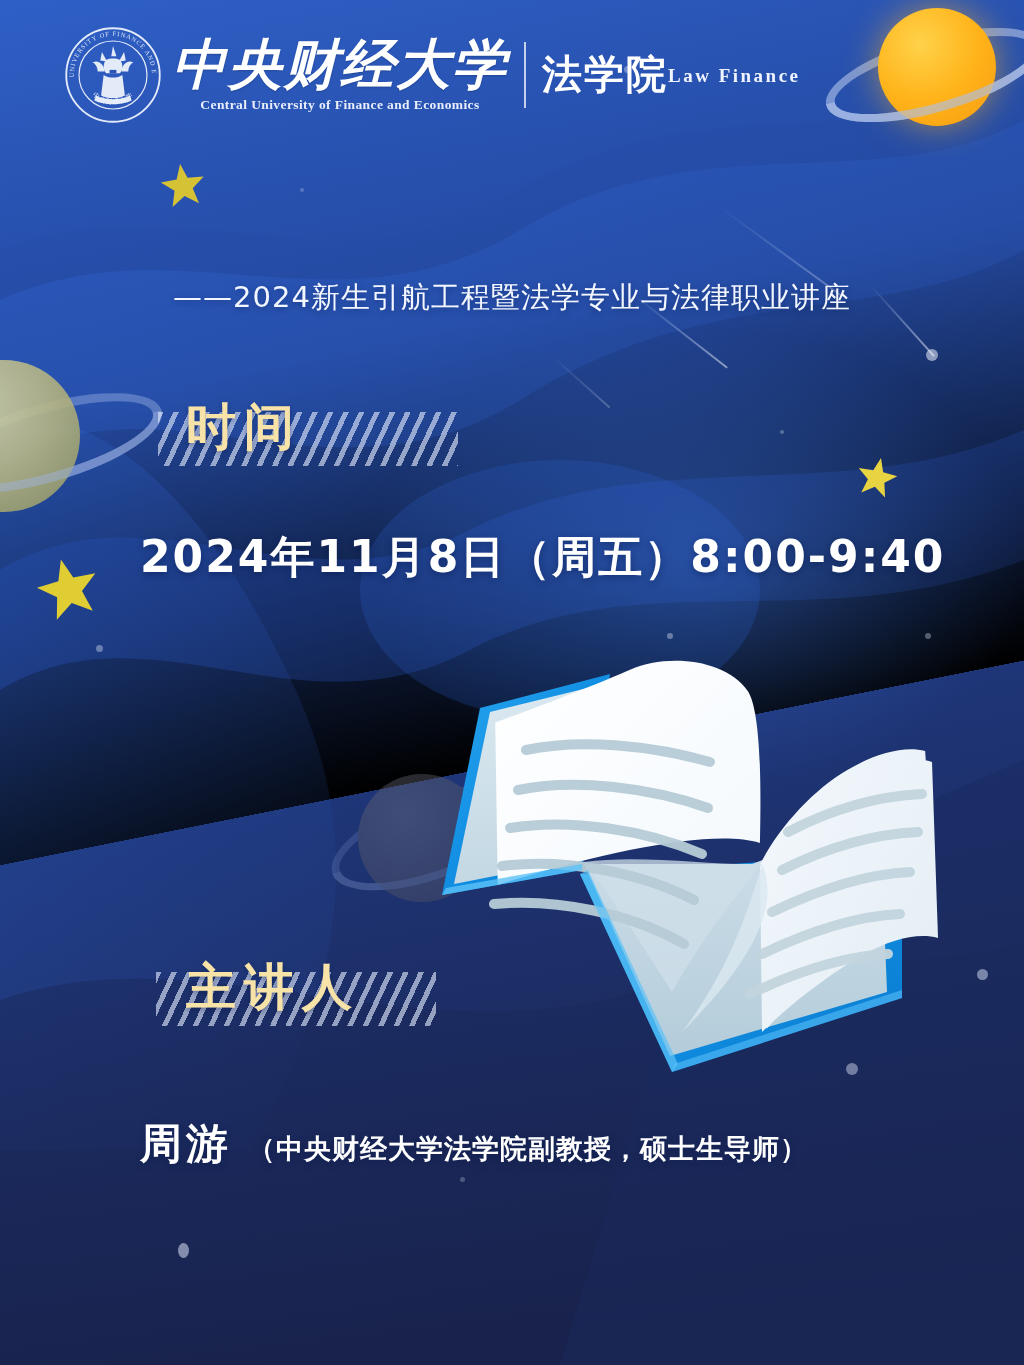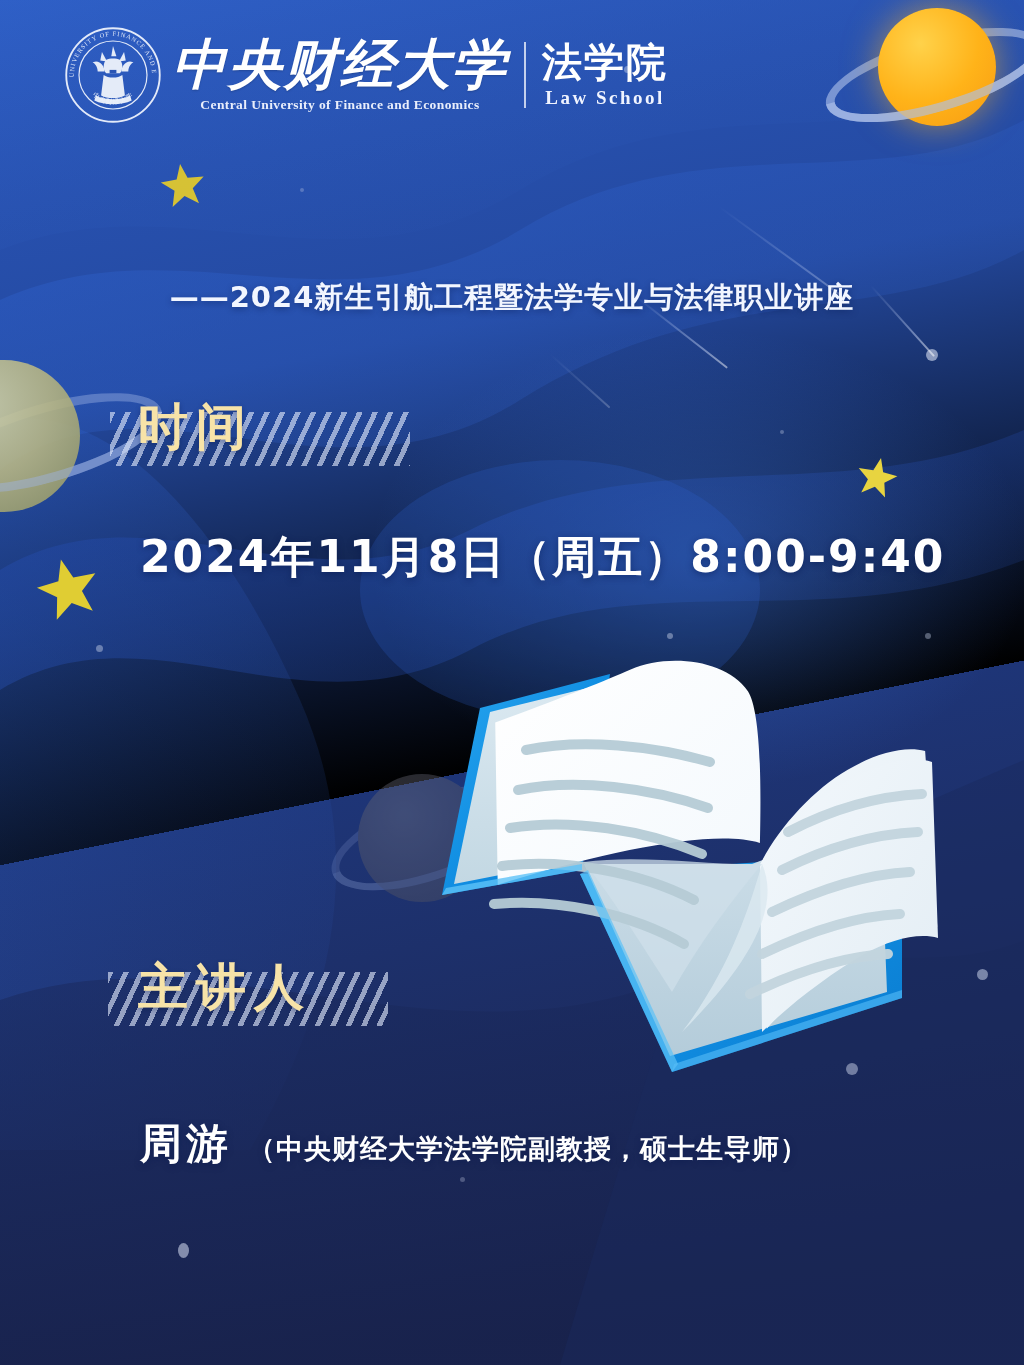--- a/index.html
+++ b/index.html
@@ -33,47 +33,47 @@
     font-family:"Liberation Serif","DejaVu Serif",serif;
     font-weight:700;font-size:54px;letter-spacing:2px;color:#ffffff;line-height:1.05;
     white-space:nowrap;font-style:italic;
     text-shadow:0 1px 2px rgba(0,0,0,.18);
   }
   .logo-en{
     font-family:"Liberation Serif","DejaVu Serif",serif;
     font-size:13.5px;font-weight:700;color:#e9eefb;letter-spacing:.4px;white-space:nowrap;margin-top:3px;
   }
   .logo-divider{width:2px;height:66px;background:#dfe6f7;margin:0 16px;opacity:.85;align-self:center;}
-  .logo-right{display:flex;flex-direction:column;align-items:center;}
+  .logo-right{display:flex;flex-direction:row;align-items:center;}
   .logo-right-cn{
     font-family:"Liberation Serif","DejaVu Serif",serif;
     font-weight:700;font-size:40px;color:#fff;letter-spacing:2px;white-space:nowrap;line-height:1.1;
   }
   .logo-right-en{
     font-family:"Liberation Serif","DejaVu Serif",serif;
     font-size:19px;font-weight:700;color:#f0f4ff;letter-spacing:2.5px;white-space:nowrap;margin-top:2px;
   }
 
   
   .title{
     position:absolute;left:0;right:0;top:150px;text-align:center;
     font-family:"DejaVu Sans","Liberation Sans",sans-serif;
     font-weight:700;font-size:82px;color:#ffffff;letter-spacing:4px;
     text-shadow:0 3px 10px rgba(5,20,70,.45);
     white-space:nowrap;
   }
   .subtitle{
     position:absolute;left:0;right:0;top:278px;text-align:center;
     font-family:"DejaVu Sans","Liberation Sans",sans-serif;
-    font-weight:700;font-size:29px;color:#f2f6ff;letter-spacing:1px;white-space:nowrap;
+    font-weight:400;font-size:29px;color:#f2f6ff;letter-spacing:1px;white-space:nowrap;
     text-shadow:0 2px 6px rgba(5,20,70,.4);
   }
 
   
-  .sec{position:absolute;display:flex;align-items:flex-end;}
+  .sec{position:absolute;display:flex;align-items:flex-end;margin-left:48px;}
   .sec-label{
     font-family:"DejaVu Sans","Liberation Sans",sans-serif;
     font-weight:700;font-size:50px;color:#f7e3a8;letter-spacing:8px;
     line-height:1;white-space:nowrap;position:relative;z-index:3;
     text-shadow:0 2px 5px rgba(5,20,70,.35);
   }
   .hatch{
     position:absolute;left:-28px;top:10px;
     height:54px;z-index:1;
     background-image:repeating-linear-gradient(115deg,
@@ -236,21 +236,21 @@
     </svg>
 
     <div class="logo-text">
       <div class="logo-cn-block">
         <div class="logo-cn">中央财经大学</div>
         <div class="logo-en">Central University of Finance and Economics</div>
       </div>
       <div class="logo-divider"></div>
       <div class="logo-right">
         <div class="logo-right-cn">法学院</div>
-        <div class="logo-right-en">Law School</div>
+        <div class="logo-right-en">Law Finance</div>
       </div>
     </div>
   </div>
 
   <div class="subtitle">——2024新生引航工程暨法学专业与法律职业讲座</div>
 
   <div class="sec" style="left:138px;top:402px;">
     <div class="hatch" style="width:300px;"></div>
     <div class="sec-label">时间</div>
   </div>

